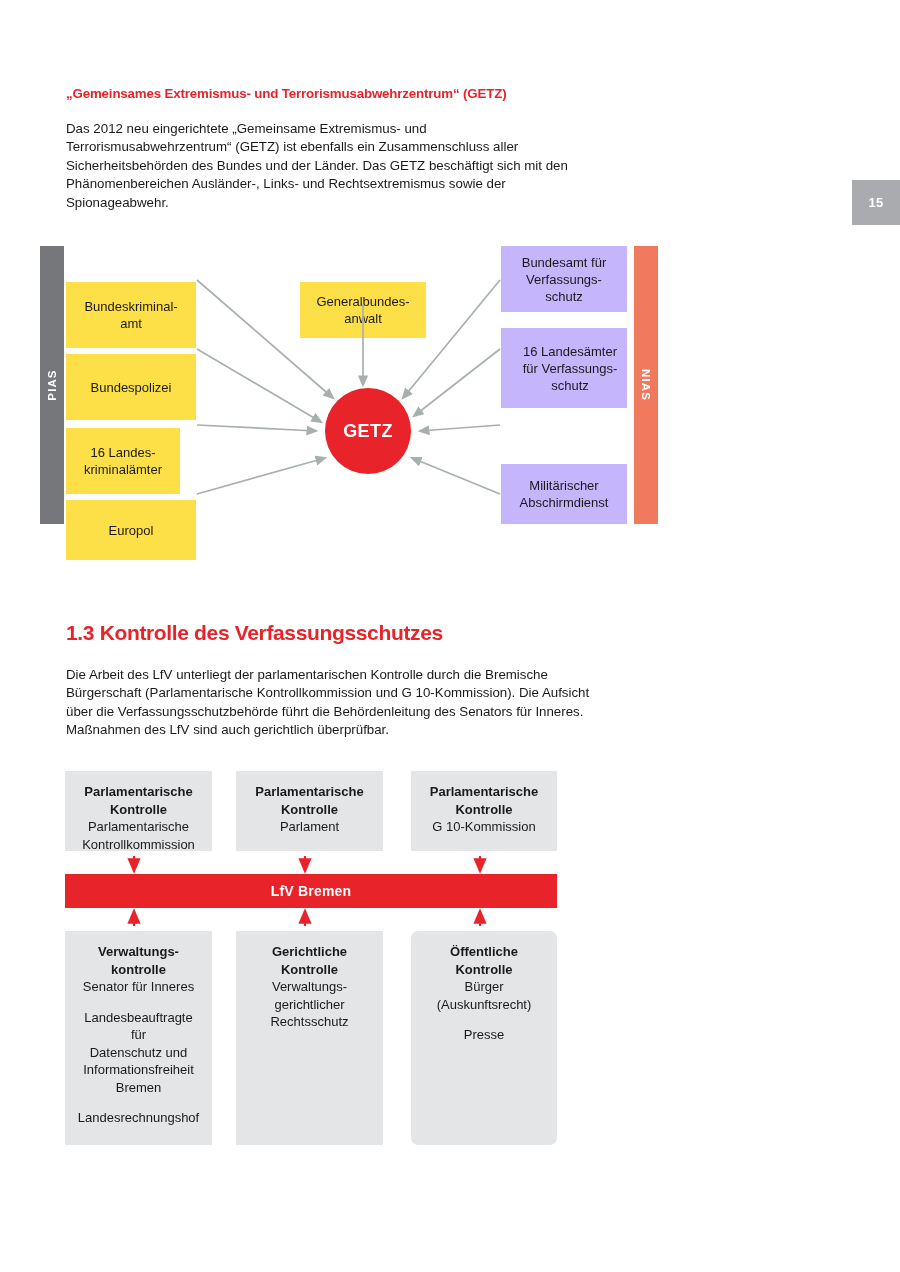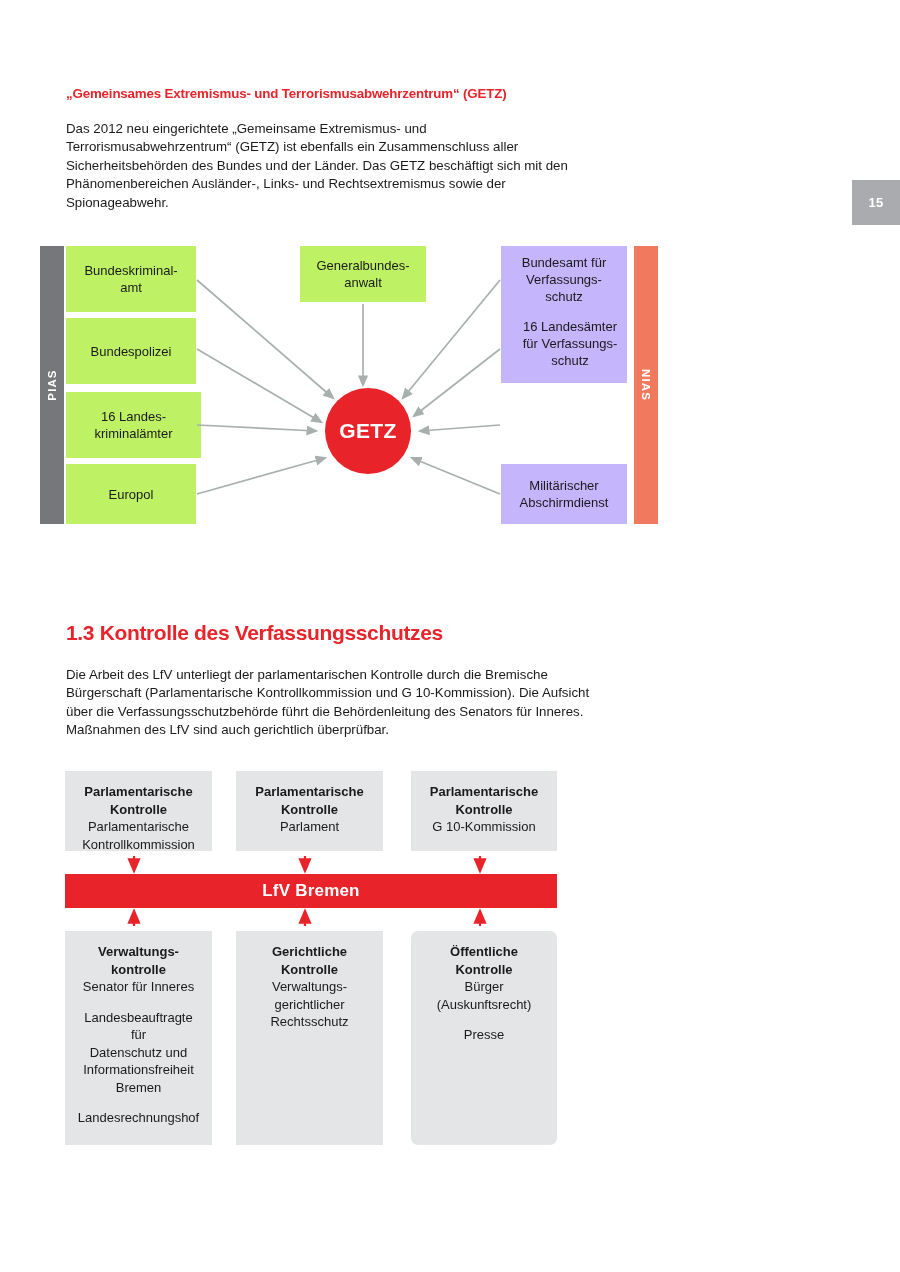--- a/index.html
+++ b/index.html
@@ -107,46 +107,46 @@
     position: absolute;
     display: flex;
     align-items: center;
     justify-content: center;
     text-align: center;
     font-size: 13px;
     line-height: 17px;
     padding: 0 8px;
     box-sizing: border-box;
   }
-  .node-grey { background: #bef264; }
+  .node-grey { background: #fde047; margin-top: 36px; }
   .node-peach { background: #c4b5fd; }
 
   
   #node-bka        { left: 26px;  top: 0px;   width: 130px; height: 66px; }
   #node-bpol       { left: 26px;  top: 72px;  width: 130px; height: 66px; }
-  #node-lka        { left: 26px;  top: 146px; width: 135px; height: 66px; }
+  #node-lka        { left: 26px;  top: 146px; width: 114px; height: 66px; }
   #node-europol    { left: 26px;  top: 218px; width: 130px; height: 60px; }
   
   #node-gba        { left: 260px; top: 0px;   width: 126px; height: 56px; }
   
   #node-bfv        { left: 461px; top: 0px;   width: 126px; height: 66px; }
-  #node-lfv16      { left: 461px; top: 57px;  width: 126px; height: 80px; padding-left: 20px; }
+  #node-lfv16      { left: 461px; top: 82px;  width: 126px; height: 80px; padding-left: 20px; }
   #node-bnd        { left: 461px; top: 146px; width: 126px; height: 66px; }
   #node-mad        { left: 461px; top: 218px; width: 126px; height: 60px; }
 
   #getz-circle {
     position: absolute;
     left: 285px;
     top: 142px;
     width: 86px;
     height: 86px;
     border-radius: 50%;
     background: #e8232a;
     color: #ffffff;
-    font-size: 21px;
+    font-size: 18px;
     font-weight: bold;
     display: flex;
     align-items: center;
     justify-content: center;
     letter-spacing: .4px;
     z-index: 3;
   }
   #getz-arrows {
     position: absolute;
     left: 0; top: 0;
@@ -183,21 +183,21 @@
   #ctrl-top-2 { left: 346px; top: 0px; width: 146px; height: 80px; }
 
   #lfv-bar {
     position: absolute;
     left: 0px;
     top: 103px;
     width: 492px;
     height: 34px;
     background: #e8232a;
     color: #ffffff;
-    font-size: 17px;
+    font-size: 14px;
     font-weight: bold;
     display: flex;
     align-items: center;
     justify-content: center;
     letter-spacing: .2px;
   }
 
   #ctrl-bot-0 { left: 0px;   top: 160px; width: 147px; height: 214px; }
   #ctrl-bot-1 { left: 171px; top: 160px; width: 147px; height: 214px; }
   #ctrl-bot-2 { left: 346px; top: 160px; width: 146px; height: 214px; border-radius: 7px; }

